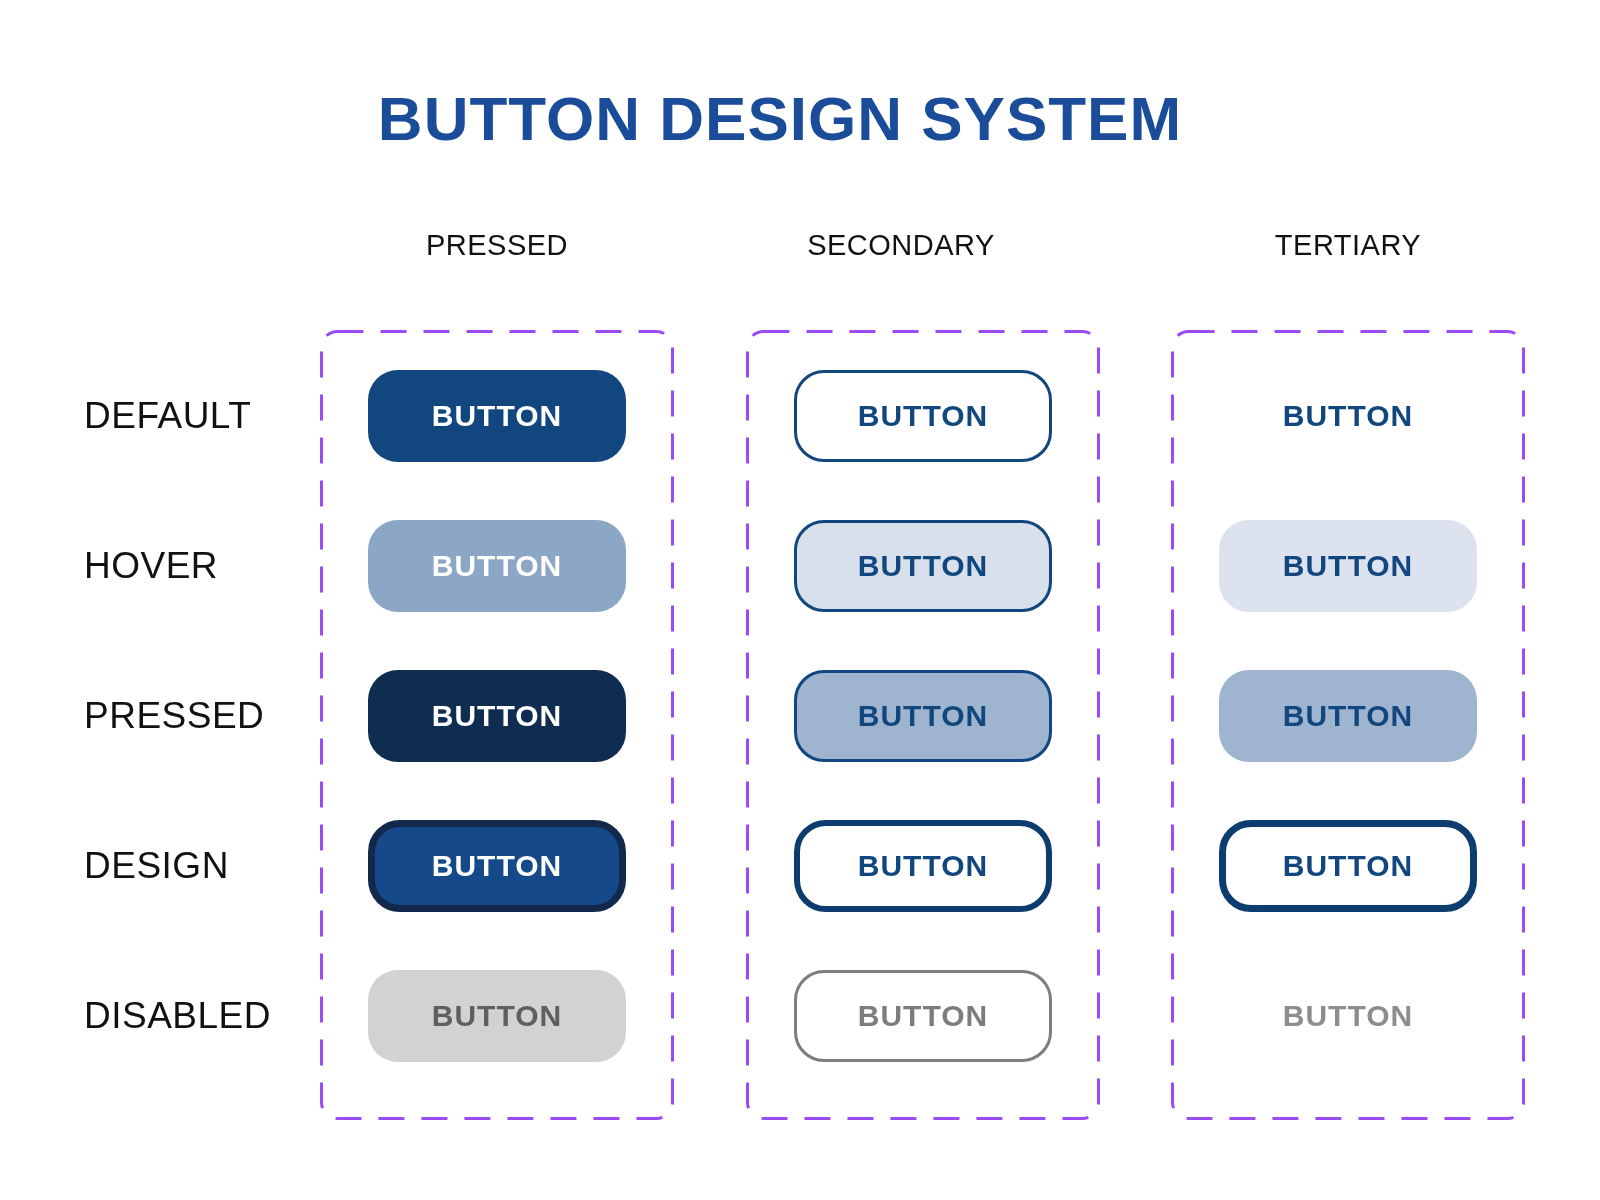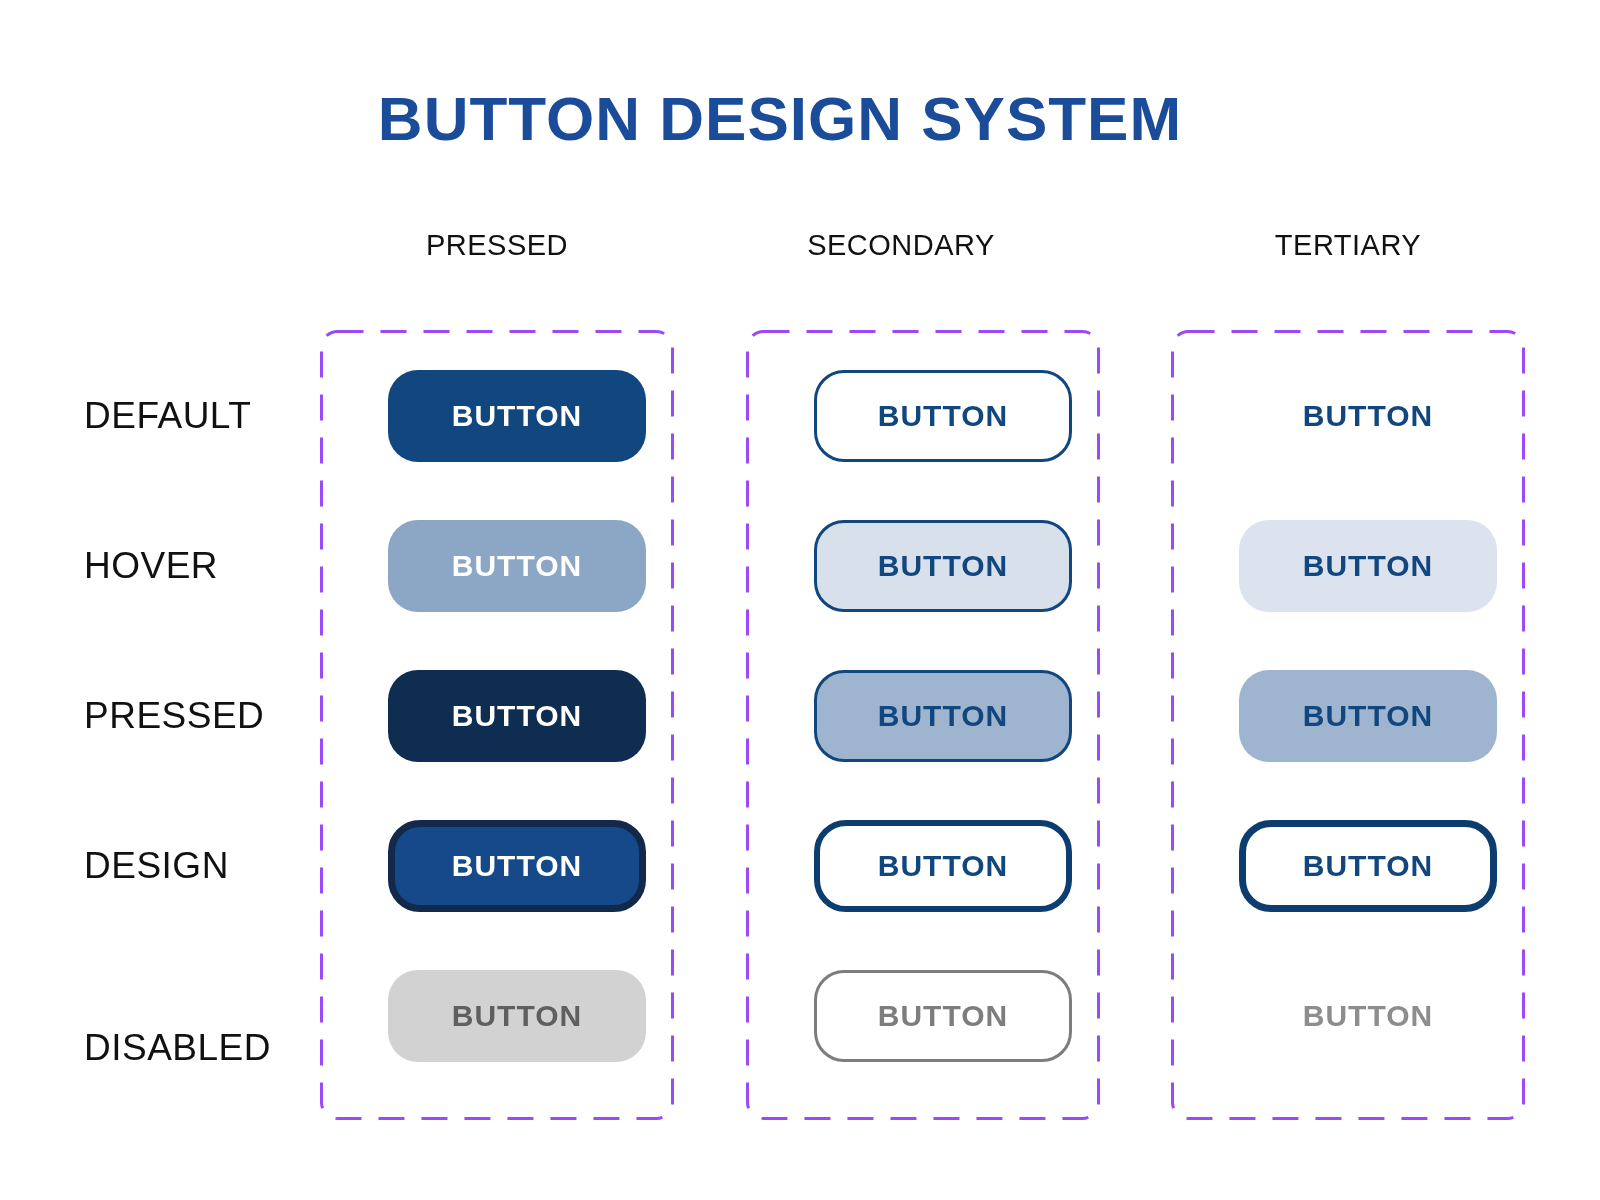--- a/index.html
+++ b/index.html
@@ -62,21 +62,21 @@
     font-size:37px;
     font-weight:500;
     color:var(--label-black);
     letter-spacing:0.5px;
     white-space:nowrap;
   }
   .row-label.r0 { top:416px; }
   .row-label.r1 { top:566px; }
   .row-label.r2 { top:716px; }
   .row-label.r3 { top:866px; }
-  .row-label.r4 { top:1016px;margin-top:32px; }
+  .row-label.r4 { top:1016px; }
   .dash-box {
     position:absolute;
     top:330px;
     width:354px;
     height:790px;
   }
   .dash-box.c0 { left:320px; }
   .dash-box.c1 { left:746px; }
   .dash-box.c2 { left:1171px; }
   .dash-rect {
@@ -97,21 +97,20 @@
     height:92px;
     border-radius:30px;
     display:flex;
     align-items:center;
     justify-content:center;
     font-size:30px;
     font-weight:700;
     letter-spacing:1px;
     cursor:pointer;
     user-select:none;
-    margin-left:20px;
   }
   .btn.r0 { top:40px; }
   .btn.r1 { top:190px; }
   .btn.r2 { top:340px; }
   .btn.r3 { top:490px; }
   .btn.r4 { top:640px; }
 
   .btn.primary.default  { background:var(--navy); color:#ffffff; }
   .btn.primary.hover    { background:var(--hover-blue); color:#ffffff; }
   .btn.primary.pressed  { background:var(--pressed-navy); color:#ffffff; }

